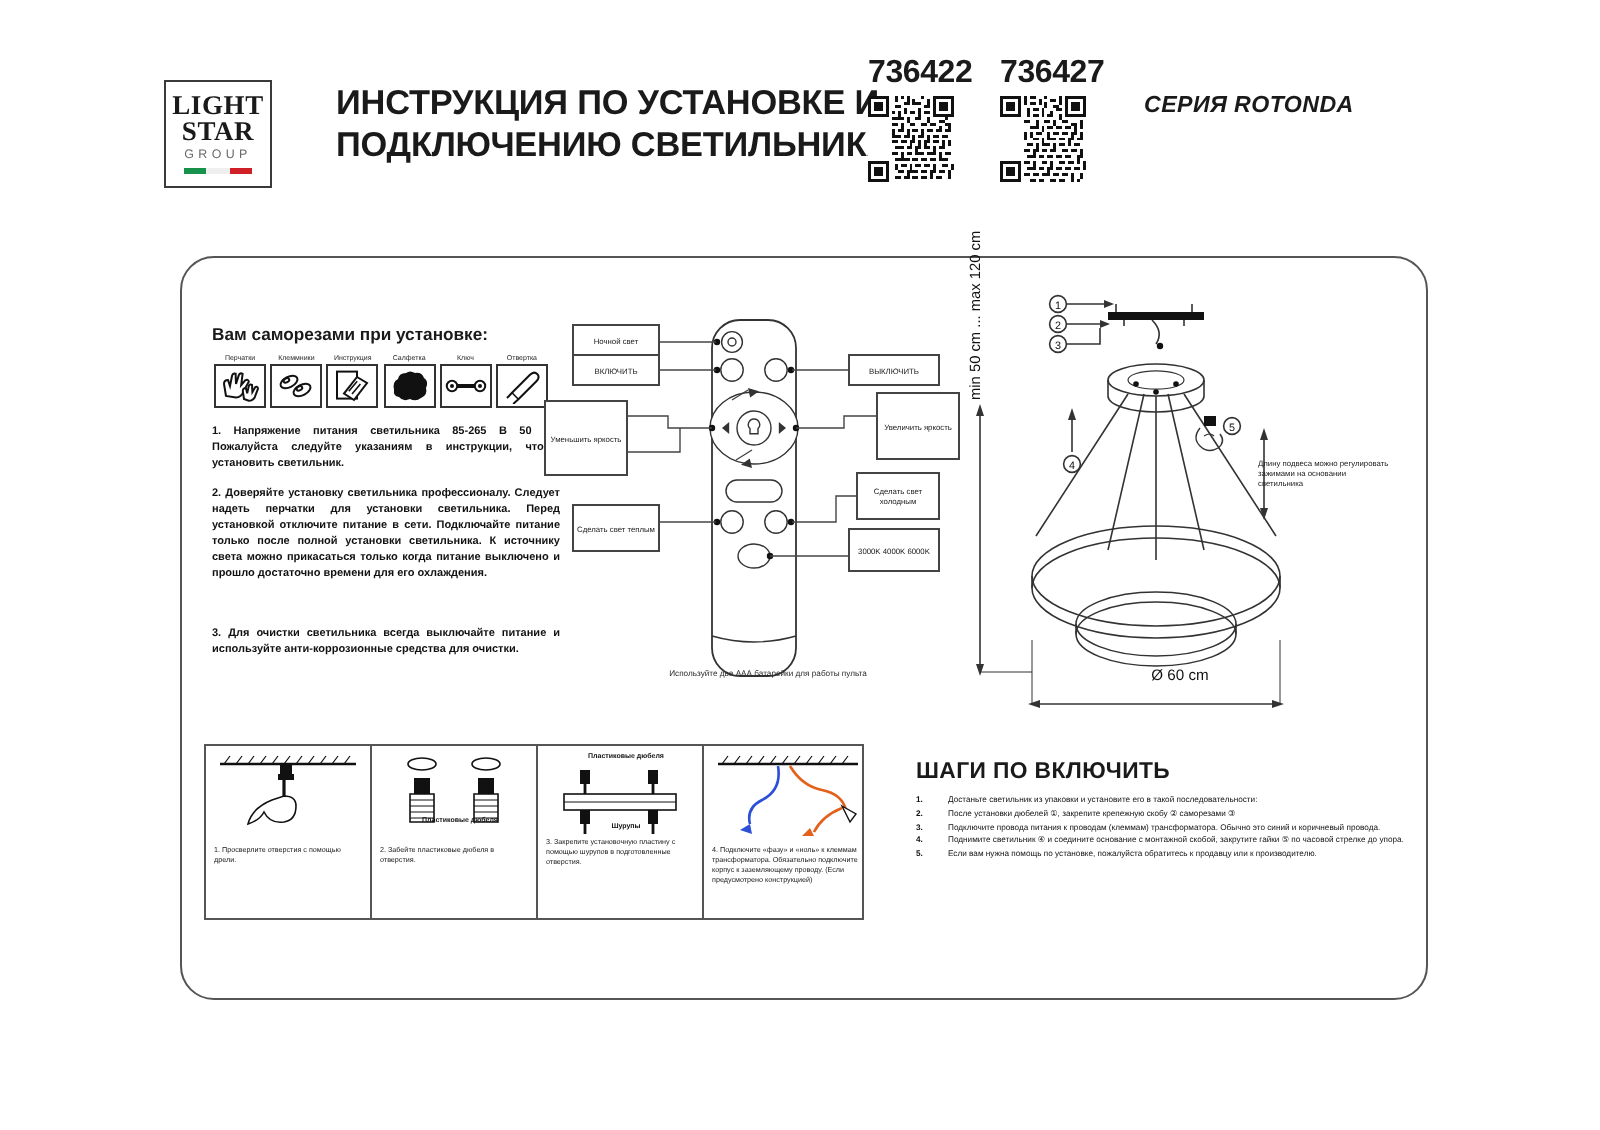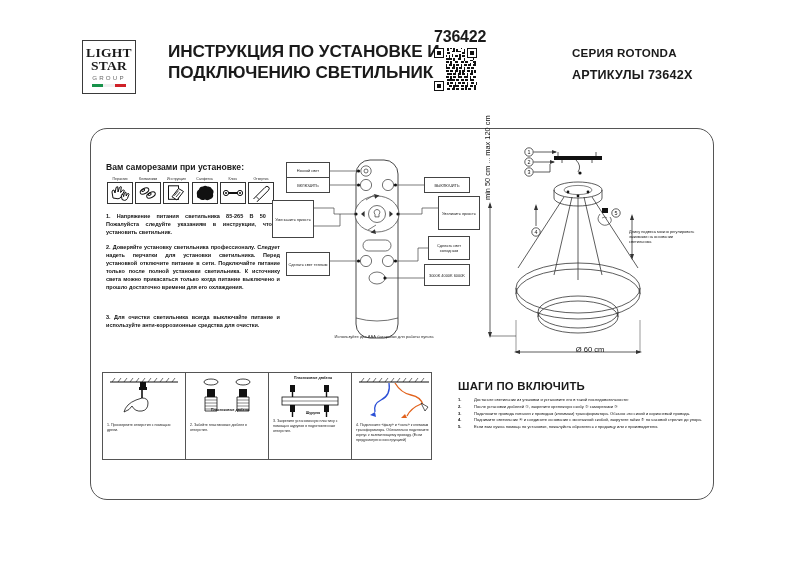--- a/index.html
+++ b/index.html
@@ -22,21 +22,21 @@
   .head-title{position:absolute;left:168px;top:41px;width:290px;
               font-size:17.2px;font-weight:bold;line-height:20.5px;letter-spacing:-.1px;}
 
   .codes{position:absolute;left:434px;top:28px;width:130px;}
   .code-row{display:flex;gap:14px;}
   .code-col{width:52px;}
   .code-num{font-size:16px;font-weight:bold;letter-spacing:-.2px;margin-bottom:2px;}
   .qr{width:43px;height:43px;}
 
   .series{position:absolute;left:572px;top:46px;width:200px;}
-  .series div{font-size:11.6px;font-weight:bold;letter-spacing:.2px;}
+  .series div{font-size:11.6px;font-weight:bold;letter-spacing:.2px;font-style:italic;}
   .series .s2{margin-top:9px;font-size:12.6px;}
 
   
   .panel{position:absolute;left:90px;top:128px;width:624px;height:372px;
          border:1.1px solid #555;border-radius:17px;box-sizing:border-box;}
 
   
   .need-title{position:absolute;left:106px;top:162px;font-size:8.6px;font-weight:bold;}
   .tools{position:absolute;left:107px;top:176px;display:flex;gap:2.2px;}
   .tool{width:26px;}
@@ -55,21 +55,21 @@
               font-size:4.1px;color:#2a2a2a;}
 
   .lbl{position:absolute;border:.9px solid #444;background:#fff;box-sizing:border-box;
        display:flex;align-items:center;justify-content:center;text-align:center;
        font-size:3.9px;line-height:5px;color:#1a1a1a;padding:1px;}
 
   
   .dim-wrap{position:absolute;left:476px;top:140px;width:224px;height:222px;}
   .dim-v{position:absolute;left:483px;top:200px;font-size:7.4px;color:#111;
          transform:rotate(-90deg);transform-origin:left top;white-space:nowrap;}
-  .dim-h{position:absolute;left:530px;top:345px;width:120px;text-align:center;
+  .dim-h{position:absolute;left:530px;top:333px;width:120px;text-align:center;
          font-size:7.6px;color:#111;}
   .note{position:absolute;left:629px;top:229px;width:66px;font-size:3.9px;
         line-height:5.2px;color:#1a1a1a;}
 
   
   .steps-box{position:absolute;left:102px;top:372px;width:330px;height:88px;
              border:1px solid #555;box-sizing:border-box;display:flex;}
   .step{flex:1;border-right:1px solid #555;box-sizing:border-box;position:relative;padding:3px;}
   .step:last-child{border-right:none;}
   .step-art{height:48px;position:relative;}
@@ -132,26 +132,51 @@
                        M22 17h1v3h-1zM24 17h2v1h-2zM8 19h2v1H8zM11 19h1v3h-1zM13 19h2v1h-2zM17 19h2v1h-2z
                        M20 19h2v1h-2zM24 19h1v3h-1zM26 19h2v1h-2zM9 21h2v1H9zM12 21h2v1h-2zM15 21h2v1h-2z
                        M18 21h2v1h-2zM21 21h2v1h-2zM25 21h2v1h-2zM9 23h1v2H9zM11 23h2v1h-2zM14 23h1v3h-1z
                        M16 23h2v1h-2zM19 23h2v1h-2zM22 23h1v3h-1zM25 23h2v1h-2zM28 23h1v2h-1z
                        M10 25h2v1h-2zM13 25h1v2h-1zM15 25h2v1h-2zM18 25h2v1h-2zM21 25h1v3h-1zM24 25h2v1h-2z
                        M27 25h1v3h-1zM9 27h2v1H9zM12 27h2v1h-2zM15 27h2v1h-2zM18 27h2v1h-2zM23 27h2v1h-2z
                        M8 5h1v1H8zM8 7h1v1H8zM26 7h1v1h-1zM24 10h1v1h-1zM26 9h1v1h-1z"></path>
             </g>
           </svg>
         </div>
+        <div class="code-col">
+          <div class="code-num">736427</div>
+          <svg class="qr" viewBox="0 0 29 29" shape-rendering="crispEdges">
+            <rect width="29" height="29" fill="#fff"></rect>
+            <g fill="#111">
+              <path d="M0 0h7v1H0zM0 1h1v5H0zM6 1h1v5H6zM2 2h3v3H2zM0 6h7v1H0z"></path>
+              <path d="M22 0h7v1h-7zM22 1h1v5h-1zM28 1h1v5h-1zM24 2h3v3h-3zM22 6h7v1h-7z"></path>
+              <path d="M0 22h7v1H0zM0 23h1v5H0zM6 23h1v5H6zM2 24h3v3H2zM0 28h7v1H0z"></path>
+              <path d="M8 0h1v3H8zM10 0h2v1h-2zM13 1h1v2h-1zM15 0h1v1h-1zM17 1h2v1h-2zM20 0h1v3h-1z
+                       M10 2h2v1h-2zM15 2h1v2h-1zM18 3h2v1h-2zM9 4h1v3H9zM11 4h2v1h-2zM14 4h1v3h-1z
+                       M17 5h1v2h-1zM19 4h2v1h-2zM11 6h2v1h-2zM16 6h2v1h-2zM20 6h1v2h-1zM8 8h2v1H8z
+                       M12 8h1v3h-1zM15 8h2v1h-2zM18 8h1v2h-1zM21 8h2v1h-2zM24 9h2v1h-2zM27 8h1v3h-1z
+                       M10 10h2v1h-2zM14 10h1v2h-1zM16 10h2v1h-2zM19 10h2v1h-2zM22 10h2v1h-2zM25 10h1v3h-1z
+                       M8 12h1v3H8zM10 12h1v2h-1zM12 12h2v1h-2zM16 12h1v3h-1zM18 12h2v1h-2zM21 12h2v1h-2z
+                       M24 12h1v3h-1zM27 12h1v2h-1zM11 14h2v1h-2zM14 14h1v3h-1zM17 14h2v1h-2zM20 14h2v1h-2z
+                       M23 14h1v3h-1zM26 14h2v1h-2zM9 16h2v1H9zM12 16h1v3h-1zM15 16h2v1h-2zM18 16h1v3h-1z
+                       M20 16h2v1h-2zM25 16h2v1h-2zM8 18h2v1H8zM11 18h1v3h-1zM14 18h2v1h-2zM17 18h2v1h-2z
+                       M21 18h2v1h-2zM24 18h2v1h-2zM27 18h1v3h-1zM9 20h2v1H9zM13 20h2v1h-2zM16 20h2v1h-2z
+                       M19 20h2v1h-2zM22 20h2v1h-2zM26 20h1v3h-1zM8 22h2v1H8zM11 22h1v3h-1zM14 22h2v1h-2z
+                       M17 22h1v3h-1zM20 22h2v1h-2zM23 22h2v1h-2zM28 22h1v3h-1zM9 24h2v1H9zM13 24h2v1h-2z
+                       M16 24h1v3h-1zM19 24h2v1h-2zM22 24h2v1h-2zM25 24h2v1h-2zM8 26h2v1H8zM11 26h2v1h-2z
+                       M14 26h2v1h-2zM18 26h2v1h-2zM21 26h2v1h-2zM24 26h1v3h-1zM27 26h1v2h-1z
+                       M10 28h2v1h-2zM13 28h2v1h-2zM17 28h2v1h-2zM20 28h2v1h-2zM26 28h1v1h-1z"></path>
+            </g>
+          </svg>
+        </div>
       </div>
     </div>
 
     <div class="series">
       <div class="s1">СЕРИЯ ROTONDA</div>
-      <div class="s2">АРТИКУЛЫ 73642X</div>
     </div>
   </div>
 
   <div class="panel"></div>
 
   <div class="need-title">Вам саморезами при установке:</div>
 
   <div class="tools">
 
     <div class="tool">

